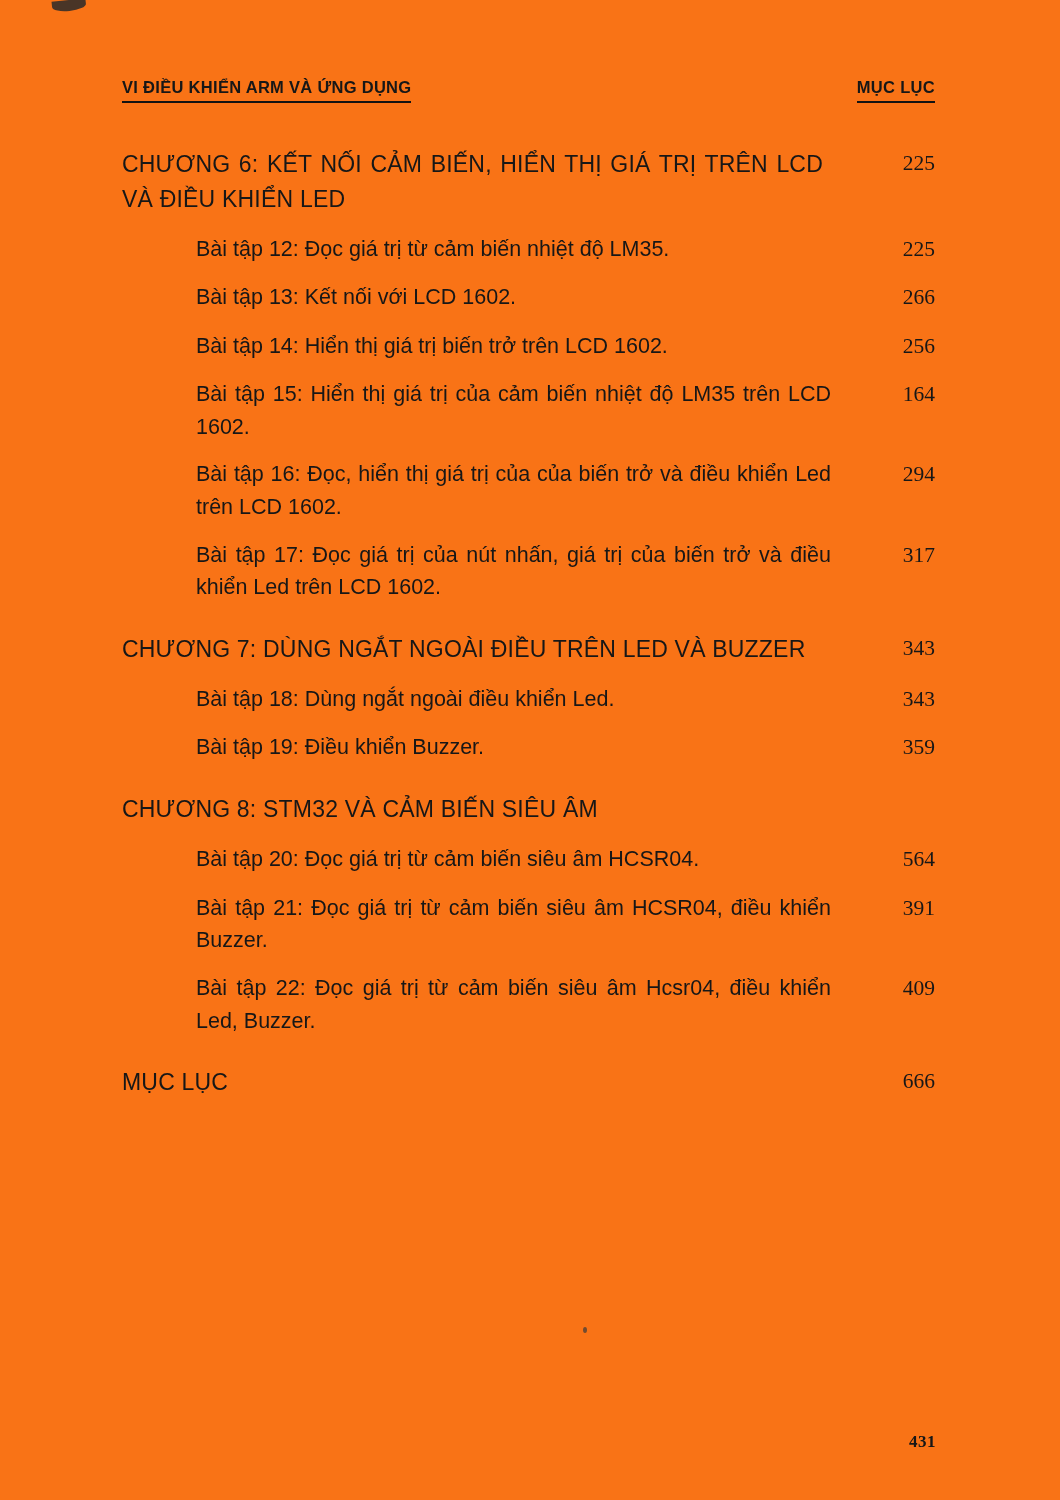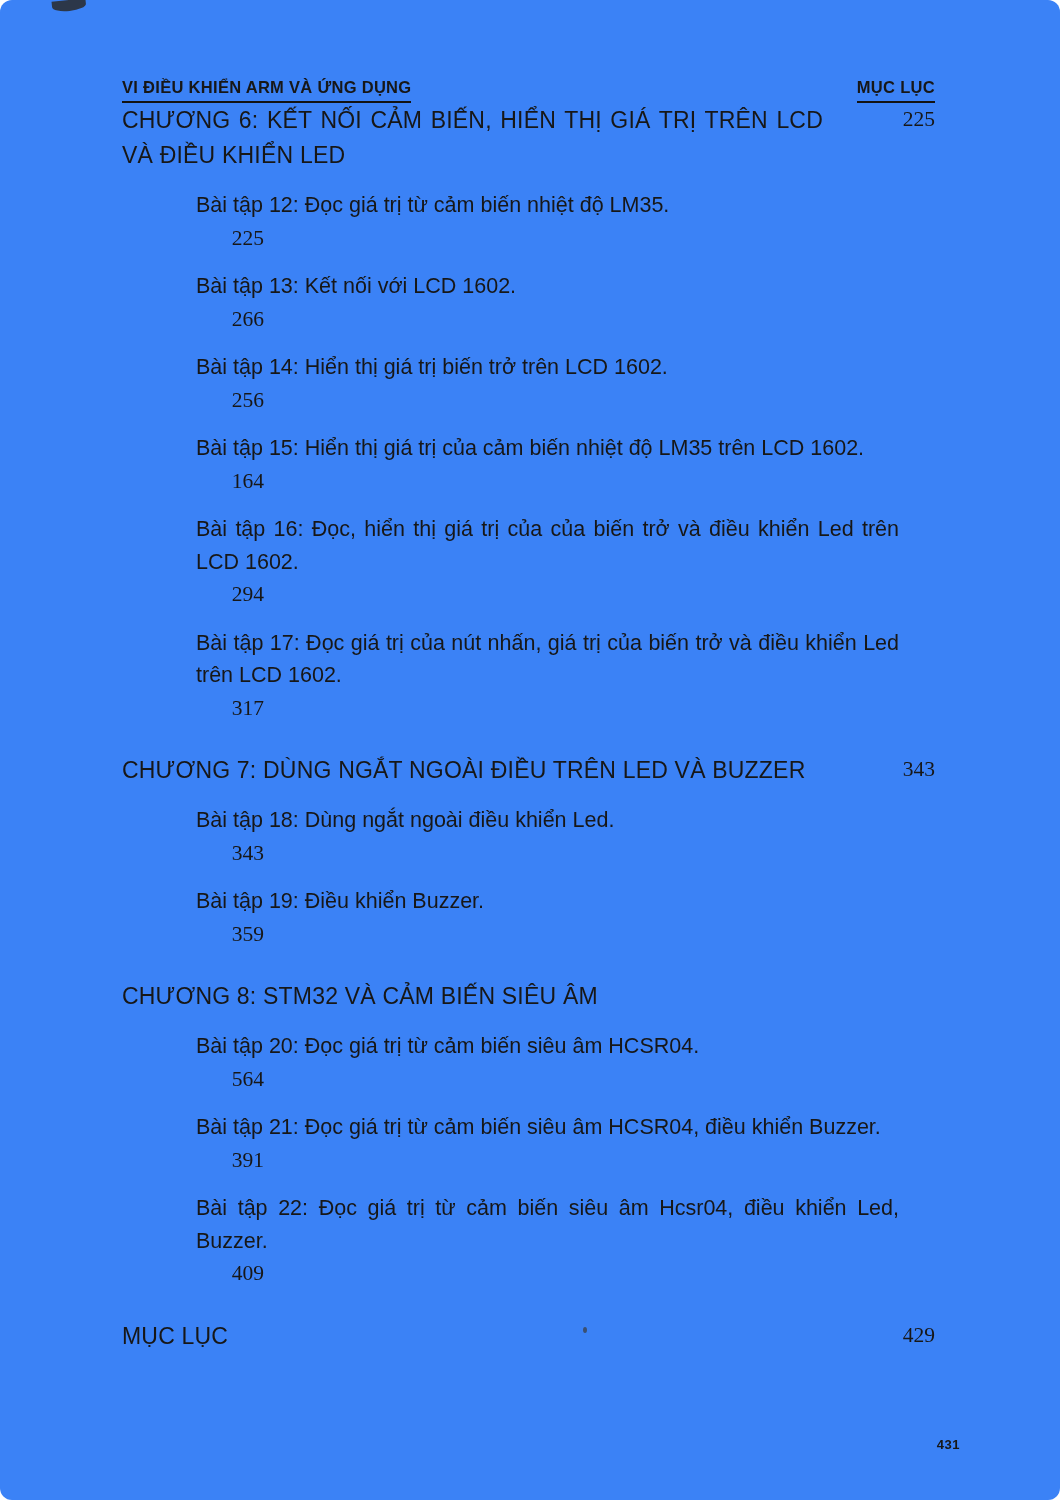--- a/index.html
+++ b/index.html
@@ -6,27 +6,26 @@
   html, body {
     margin: 0;
     padding: 0;
     background: #ffffff;
   }
   .page {
     position: relative;
     width: 1060px;
     height: 1500px;
     margin: 0 auto;
-    background: #3b82f6;
+    background: #f97316;
     color: #171717;
     font-family: "Liberation Sans", sans-serif;
     box-sizing: border-box;
     padding: 78px 125px 0 122px;
     overflow: hidden;
-    border-radius: 12px;
   }
   
   .scan-mark {
     position: absolute;
     top: 0;
     left: 52px;
     width: 34px;
     height: 11px;
     background: #2a2a2a;
     border-radius: 0 0 60% 60%;
@@ -52,20 +51,21 @@
   .running-header .header-left,
   .running-header .header-right {
     font-weight: 700;
     font-size: 16.5px;
     letter-spacing: .3px;
     border-bottom: 2.5px solid #131313;
     padding-bottom: 4px;
   }
 
   .toc {
+    margin-top: 44px;
   }
   .row {
     display: flex;
     align-items: flex-start;
   }
   .entry-text {
     flex: 1;
     text-align: justify;
   }
   .entry-page {
@@ -91,33 +91,33 @@
   .exercise .entry-page {
     font-size: 21.5px;
     line-height: 1.55;
   }
 
   .exercise {
     font-size: 21.5px;
     line-height: 1.52;
     margin: 0 0 15px 0;
     padding-left: 74px;
-    flex-direction: column;
   }
   .exercise .entry-text {
     padding-right: 36px;
   }
 
   .footer-page-number {
     position: absolute;
-    right: 100px;
+    right: 124px;
     bottom: 48px;
     font-weight: 700;
-    font-size: 13px;
+    font-size: 17px;
     letter-spacing: .5px;
+    font-family: Liberation Serif, serif;
   }
 </style>
 </head>
 <body>
 
 <div class="page">
 
   <div class="scan-mark"></div>
   <div class="scan-dot"></div>
 
@@ -178,18 +178,18 @@
       <div class="row exercise">
     <span class="entry-text">Bài tập 21: Đọc giá trị từ cảm biến siêu âm HCSR04, điều khiển Buzzer.</span>
     <span class="entry-page">391</span>
   </div>
       <div class="row exercise">
     <span class="entry-text">Bài tập 22: Đọc giá trị từ cảm biến siêu âm Hcsr04, điều khiển Led, Buzzer.</span>
     <span class="entry-page">409</span>
   </div>
       <div class="row chapter">
     <span class="entry-text">MỤC LỤC</span>
-    <span class="entry-page">429</span>
+    <span class="entry-page">666</span>
   </div>
     </main>
 
   <div class="footer-page-number">431</div>
 </div>
 
 </body></html>

